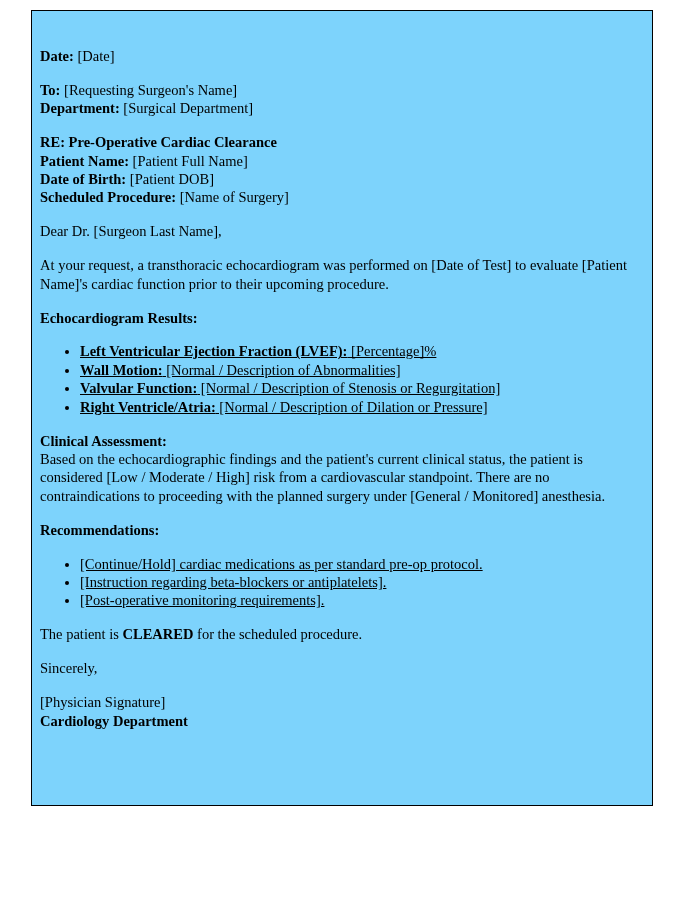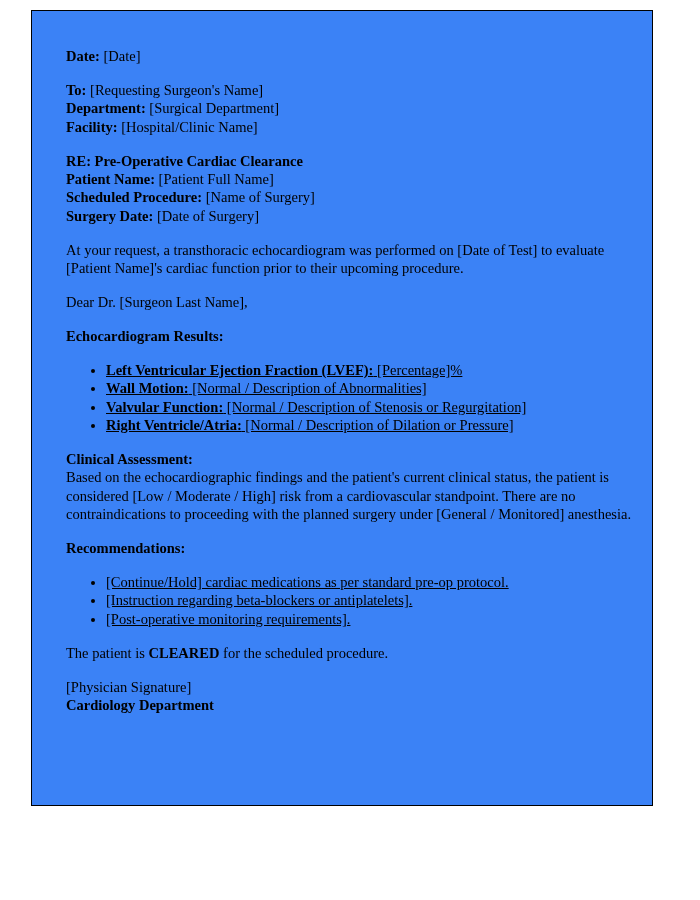--- a/index.html
+++ b/index.html
@@ -11,22 +11,22 @@
     overflow: hidden;
   }
   .letter {
     position: absolute;
     top: 10px;
     left: 31px;
     width: 622px;
     height: 796px;
     box-sizing: border-box;
     border: 1px solid #000000;
-    background: #3b82f6;
-    padding: 36px 16px 16px 34px;
+    background: #7dd3fc;
+    padding: 36px 16px 16px 8px;
     font-family: "Liberation Serif", serif;
     font-size: 14.5px;
     line-height: 18.4px;
     color: #000000;
   }
   .letter p {
     margin: 15.5px 0;
   }
   .letter p.first {
     margin-top: 0;
@@ -50,30 +50,29 @@
 </style>
 </head>
 <body>
 
 <div class="letter">
 
   <p class="first"><strong>Date:</strong><span> [Date]</span></p>
 
   <p class="tight-bottom"><strong>To:</strong><span> [Requesting Surgeon's Name]</span></p>
   <p class="tight-top tight-bottom"><strong>Department:</strong><span> [Surgical Department]</span></p>
-  <p class="tight-top"><strong>Facility:</strong><span> [Hospital/Clinic Name]</span></p>
 
   <p class="tight-bottom"><strong>RE: Pre-Operative Cardiac Clearance</strong></p>
   <p class="tight-top tight-bottom"><strong>Patient Name:</strong><span> [Patient Full Name]</span></p>
+  <p class="tight-top tight-bottom"><strong>Date of Birth:</strong><span> [Patient DOB]</span></p>
   <p class="tight-top tight-bottom"><strong>Scheduled Procedure:</strong><span> [Name of Surgery]</span></p>
-  <p class="tight-top"><strong>Surgery Date:</strong><span> [Date of Surgery]</span></p>
+
+  <p>Dear Dr. [Surgeon Last Name],</p>
 
   <p>At your request, a transthoracic echocardiogram was performed on [Date of Test] to evaluate [Patient Name]'s cardiac function prior to their upcoming procedure.</p>
-
-  <p>Dear Dr. [Surgeon Last Name],</p>
 
   <p><strong>Echocardiogram Results:</strong></p>
 
   <ul>
     <li><strong>Left Ventricular Ejection Fraction (LVEF):</strong><span> [Percentage]%</span></li>
     <li><strong>Wall Motion:</strong><span> [Normal / Description of Abnormalities]</span></li>
     <li><strong>Valvular Function:</strong><span> [Normal / Description of Stenosis or Regurgitation]</span></li>
     <li><strong>Right Ventricle/Atria:</strong><span> [Normal / Description of Dilation or Pressure]</span></li>
   </ul>
 
@@ -83,17 +82,18 @@
   <p><strong>Recommendations:</strong></p>
 
   <ul>
     <li>[Continue/Hold] cardiac medications as per standard pre-op protocol.</li>
     <li>[Instruction regarding beta-blockers or antiplatelets].</li>
     <li>[Post-operative monitoring requirements].</li>
   </ul>
 
   <p><span>The patient is </span><strong>CLEARED</strong><span> for the scheduled procedure.</span></p>
 
+  <p>Sincerely,</p>
 
   <p class="tight-bottom">[Physician Signature]</p>
   <p class="tight-top"><strong>Cardiology Department</strong></p>
 
 </div>
 
 </body></html>

